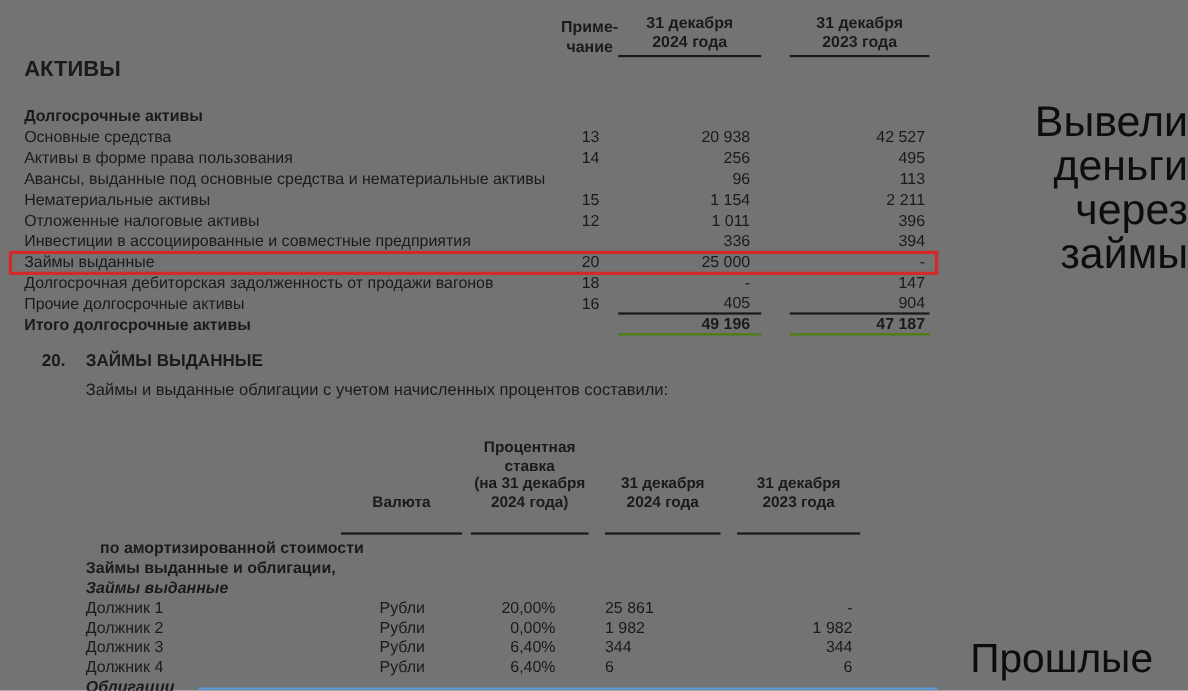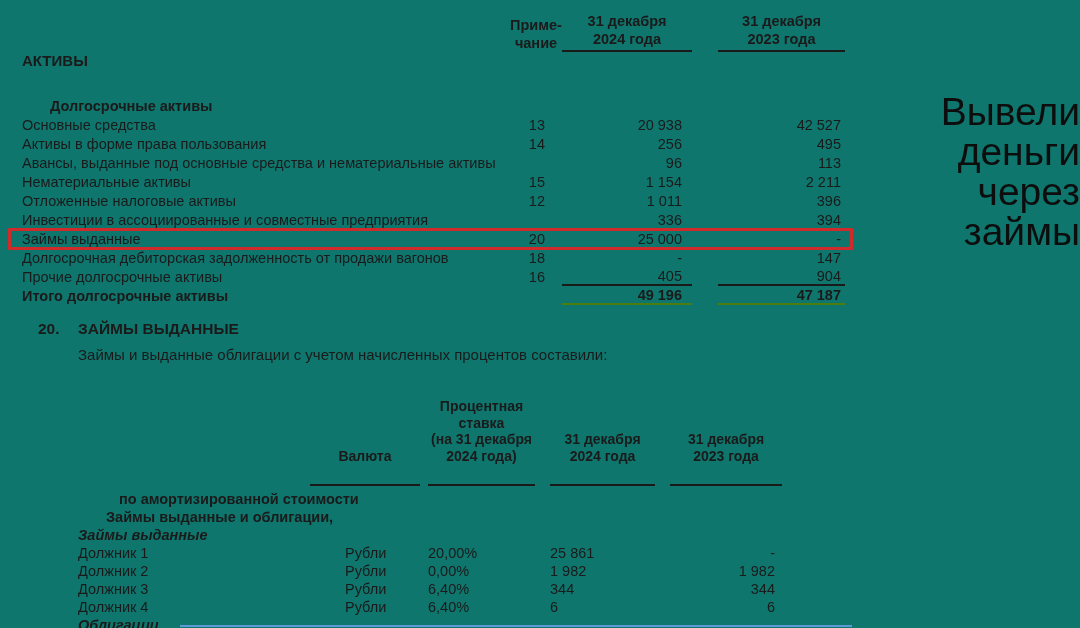--- a/index.html
+++ b/index.html
@@ -1,28 +1,28 @@
 <!DOCTYPE html>
 <html><head>
 <meta charset="utf-8">
 <style>
   * { margin:0; padding:0; box-sizing:border-box; }
   html,body { width:1080px; height:628px; background:#ffffff; overflow:hidden;
     font-family:"Liberation Sans", sans-serif; color:#1a1a1a; }
-  .page { position:relative; width:1080px; height:628px; background:#0f766e; }
+  .page { position:relative; width:1080px; height:628px; background:#737373; }
   .pre { white-space:pre-line; }
-  .b { font-weight:bold;margin-left:28px; }
+  .b { font-weight:bold; }
   .bi { font-weight:bold; font-style:italic; }
 
   
   .t1-grid { display:grid; grid-template-columns:488px 52px 130px 26px 127px; width:823px; }
   #t1-header { position:absolute; left:22px; top:12px; font-weight:bold; font-size:14.5px; }
   #t1-header .hc { text-align:center; line-height:18px; align-self:end; }
   #t1-header .ul { border-bottom:2px solid #1a1a1a; padding-bottom:2px; }
-  #aktivy { position:absolute; left:22px; top:52px; font-weight:bold; font-size:15px; }
+  #aktivy { position:absolute; left:22px; top:52px; font-weight:bold; font-size:20px; }
   #t1-rows { position:absolute; left:22px; top:97px; font-size:14.5px; }
   .t1-row { height:19px; line-height:19px; position:relative; }
   .t1-row .c-label { white-space:nowrap; overflow:visible; }
   .t1-row .c-note { text-align:right; padding-right:17px; }
   .t1-row .c-v24 { text-align:right; padding-right:10px; }
   .t1-row .c-v23 { text-align:right; padding-right:4px; }
   .t1-row.sumline .c-v24, .t1-row.sumline .c-v23 { border-bottom:2px solid #1a1a1a; height:18px; line-height:17px; }
   .t1-row.total { font-weight:bold; }
   .t1-row.total .c-v24, .t1-row.total .c-v23 { border-bottom:2px solid #4d7c0f; height:18px; line-height:17px; }
   .red-box { position:absolute; left:-14px; right:-8px; top:-2px; bottom:-1px;
@@ -36,21 +36,21 @@
   
   .t2-grid { display:grid; grid-template-columns:232px 110px 8px 107px 15px 105px 15px 112px; width:704px; }
   #t2-header { position:absolute; left:78px; top:398px; font-weight:bold; font-size:14px; height:80px; }
   #t2-header .hc { align-self:end; text-align:center; line-height:16.5px; }
   #t2-header .ul { border-bottom:2px solid #1a1a1a; padding-bottom:20px; }
   #t2-rows { position:absolute; left:78px; top:490px; font-size:14.5px; }
   .t2-row { height:18px; line-height:18px; }
   .t2-row .c-label { white-space:nowrap; }
   .t2-row .c-label.ind { padding-left:13px; }
   .t2-row .c-cur { text-align:left; padding-left:35px; }
-  .t2-row .c-rate { text-align:left; padding-right:30px; }
+  .t2-row .c-rate { text-align:right; padding-right:30px; }
   .t2-row .c-v24 { text-align:left; padding-right:25px; }
   .t2-row .c-v23 { text-align:right; padding-right:7px; }
 
   
   #note-withdraw { position:absolute; left:860px; top:92px; width:220px; text-align:right;
     font-size:39px; line-height:40px; color:#0d0d0d; white-space:pre-line; }
   #note-past { position:absolute; left:882px; top:578px; font-size:37px; color:#0d0d0d; }
 
   #bottom-line { position:absolute; left:180px; top:625px; width:672px; height:2px; background:#5b9bd5; }
 </style>
@@ -237,15 +237,16 @@
     </div>
 
     <div class="t2-row bi">
       <span>Облигации</span>
     </div>
   </div>
 
   <div id="note-withdraw">Вывели
 деньги через
 займы</div>
+  <div id="note-past">Прошлые</div>
 
   <div id="bottom-line"></div>
 </div>
 
 </body></html>

